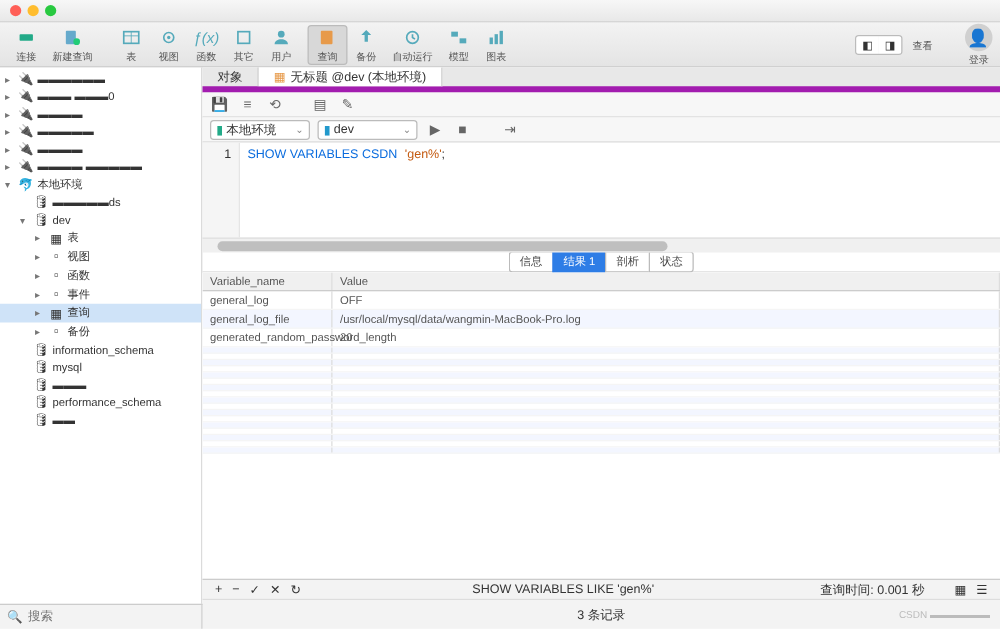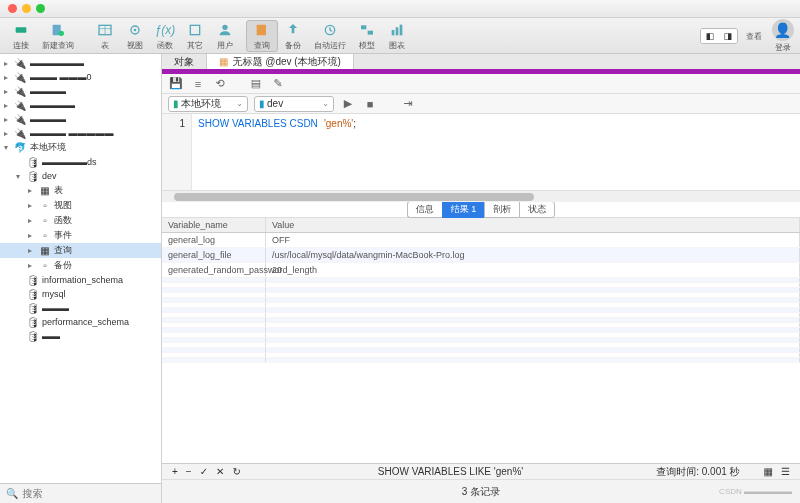--- a/index.html
+++ b/index.html
@@ -174,21 +174,21 @@
           <rect x="16" y="4" width="4" height="16" fill="#5ab"></rect>
         </svg>
       </div>
       <div class="tlbl">图表</div>
     </div>
   <div class="tspacer"></div>
   <div class="seg">
       <div>◧</div>
       <div>◨</div>
     </div>
-  <div style="text-align:center;margin-right:10px">
+  <div style="text-align:center;margin-right:26px">
       <div class="tlbl">查看</div>
     </div>
   <div style="text-align:center">
       <div class="avatar">👤</div>
       <div class="tlbl">登录</div>
     </div>
 </div>
 
 <div class="body">
   <div class="sidebar" id="sb">

